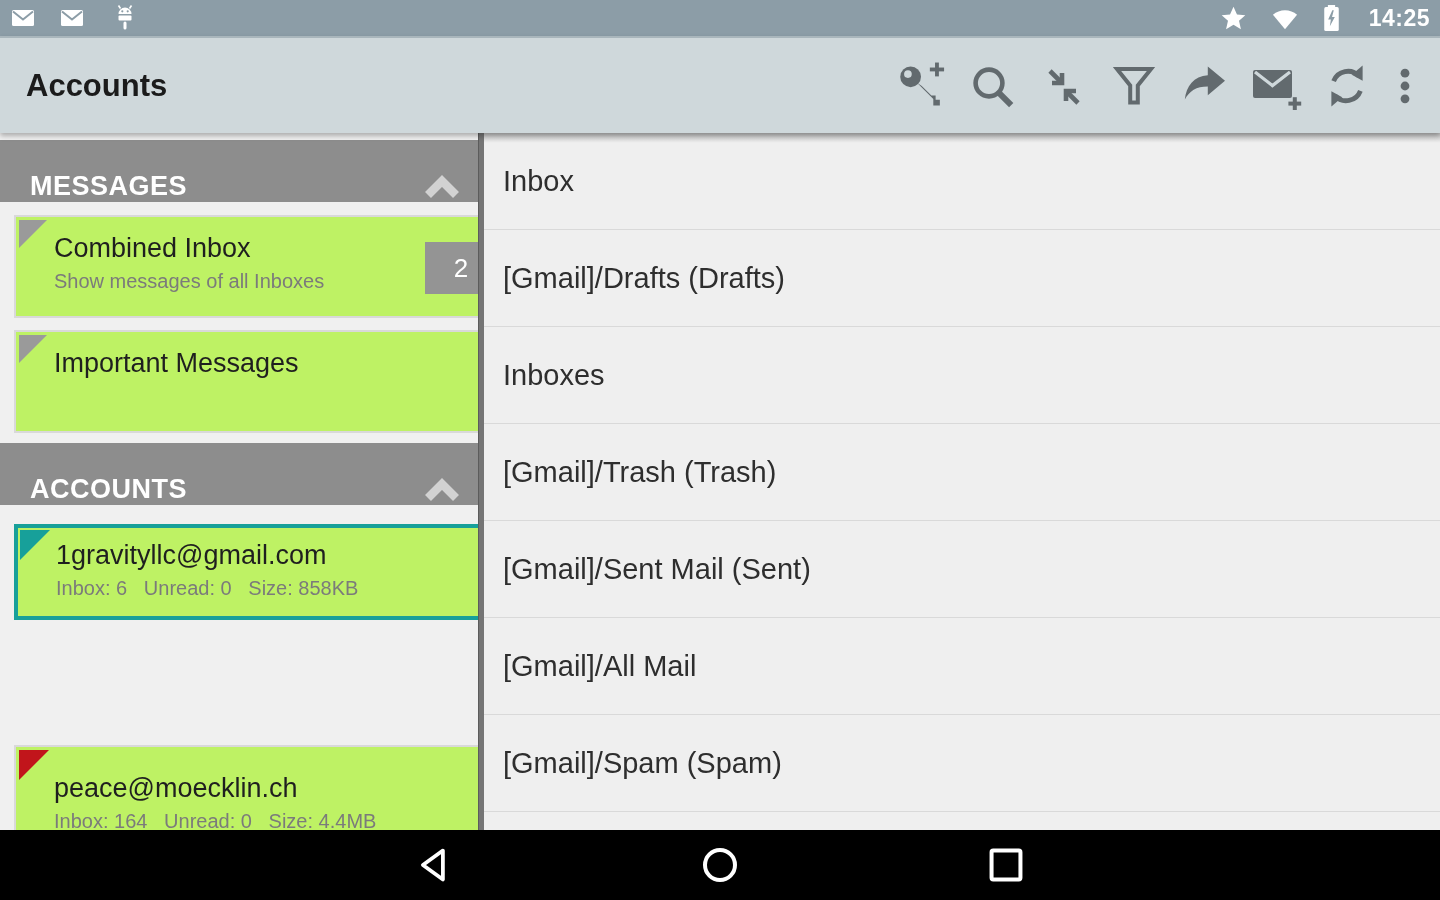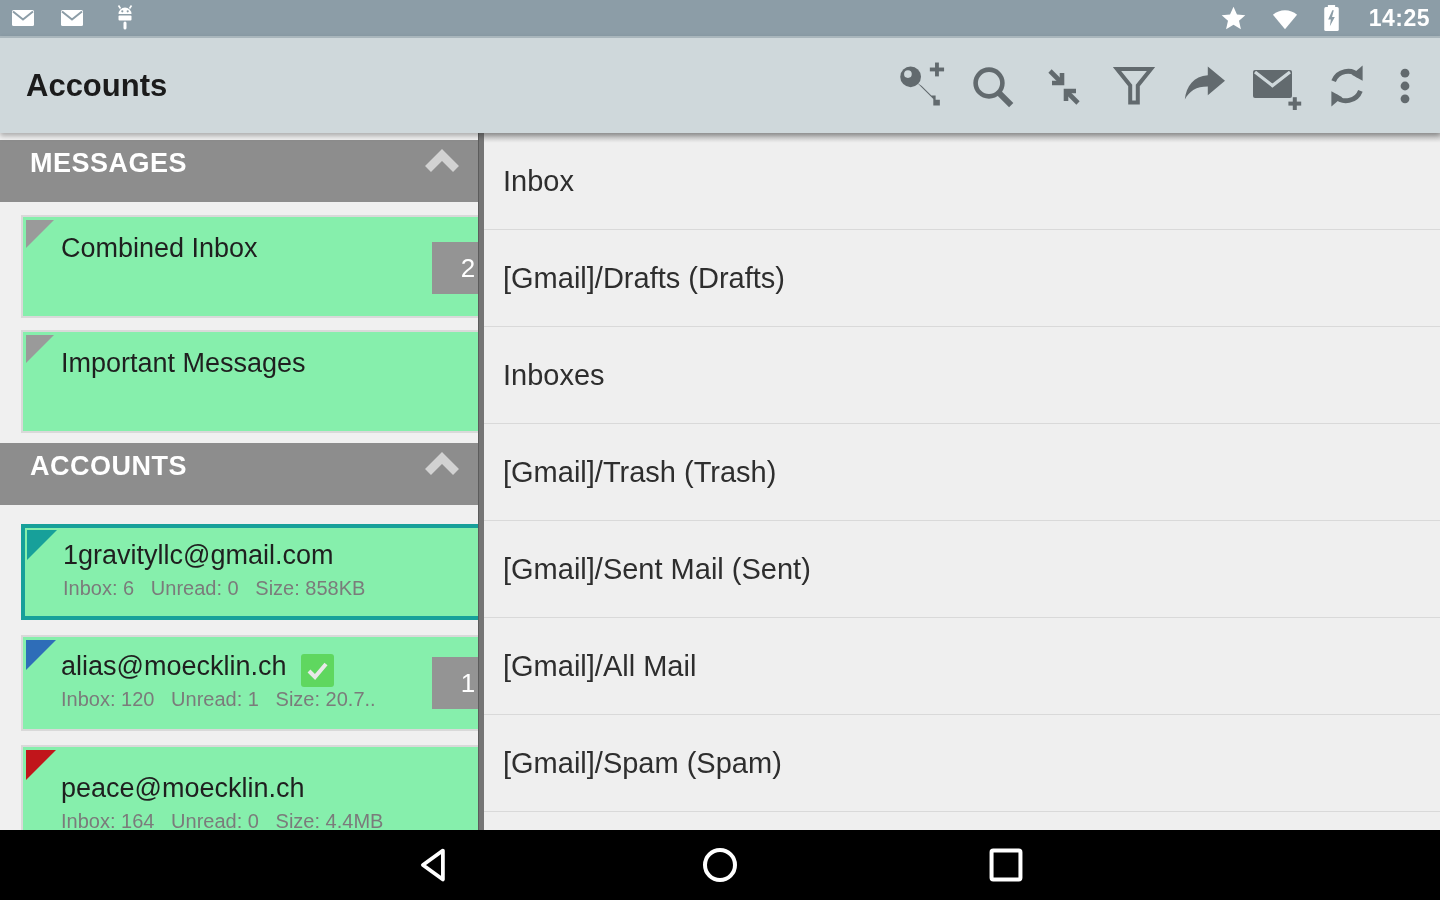--- a/index.html
+++ b/index.html
@@ -22,24 +22,24 @@
   .action-icons{position:absolute;right:12px;top:0;height:100%;display:flex;align-items:center;}
   .act-btn{width:71px;height:72px;display:flex;align-items:center;justify-content:center;cursor:pointer;}
   
   .sidebar{position:absolute;top:133px;left:0;width:478px;height:697px;background:#f0f0f0;overflow:hidden;}
   .pane-divider{position:absolute;top:133px;left:478px;width:6px;height:697px;background:#757575;border-left:1px solid #5c5c5c;}
   .content{position:absolute;top:133px;left:484px;width:956px;height:697px;background:#efefef;overflow:hidden;}
   .content::before{content:"";position:absolute;top:0;left:0;right:0;height:10px;
     background:linear-gradient(rgba(0,0,0,.20),rgba(0,0,0,0));pointer-events:none;}
   
   .section-header{position:absolute;left:0;width:478px;height:62px;background:#8d8d8d;
-    display:flex;align-items:flex-start;justify-content:space-between;padding:8px 16px 0 30px;cursor:pointer;}
+    display:flex;align-items:flex-end;justify-content:space-between;padding:8px 16px 0 30px;cursor:pointer;}
   .section-title{color:#fff;font-size:27px;font-weight:bold;letter-spacing:.5px;}
   
-  .card{position:absolute;left:21px;width:500px;background:#86efac;border:2px solid #d9d9d9;}
+  .card{position:absolute;left:14px;width:500px;background:#bef264;border:2px solid #d9d9d9;}
   .card.selected{border-width:4px;}
   .corner{position:absolute;top:3px;left:3px;}
   .card-text{position:absolute;left:38px;top:13px;right:90px;}
   .card-title{font-size:27px;color:#1f1f1f;line-height:36px;white-space:nowrap;}
   .card-sub{font-size:20px;color:#7b7b7b;line-height:30px;white-space:pre;}
   .badge{position:absolute;right:15px;top:25px;width:72px;height:52px;background:#949494;
     display:flex;align-items:center;justify-content:center;color:#fff;font-size:26px;}
   .checkbox{position:absolute;left:278px;top:17px;width:33px;height:33px;border-radius:3px;background:#5fd75f;
     display:flex;align-items:center;justify-content:center;}
   
@@ -175,20 +175,21 @@
         <polyline points="4,15 14,5 24,15" fill="none" stroke="#d2d2d2" stroke-width="6"></polyline>
       </svg>
     </div>
 
     <div class="card" style="top:82px;height:103px;">
       <svg class="corner" width="28" height="28" viewBox="0 0 28 28">
         <polygon points="0,0 28,0 0,28" style="fill: rgb(154, 154, 154);"></polygon>
       </svg>
       <div class="card-text">
         <div class="card-title">Combined Inbox</div>
+        <div class="card-sub">Show messages of all Inboxes</div>
       </div>
       <div class="badge" style="background-color: rgb(148, 148, 148);">2</div>
     </div>
 
     <div class="card" style="top:197px;height:103px;">
       <svg class="corner" width="28" height="28" viewBox="0 0 28 28">
         <polygon points="0,0 28,0 0,28" style="fill: rgb(154, 154, 154);"></polygon>
       </svg>
       <div class="card-text">
         <div class="card-title">Important Messages</div>
@@ -205,35 +206,20 @@
     <div class="card selected" style="top: 391px; height: 96px; border-color: rgb(23, 160, 154);">
       <svg class="corner" width="30" height="30" viewBox="0 0 30 30" style="top:2px;left:2px;">
         <polygon points="0,0 30,0 0,30" style="fill: rgb(23, 160, 154);"></polygon>
       </svg>
       <div class="card-text" style="top:9px;">
         <div class="card-title">1gravityllc@gmail.com</div>
         <div class="card-sub">Inbox: 6   Unread: 0   Size: 858KB</div>
       </div>
     </div>
 
-    <div class="card" style="top:502px;height:96px;">
-      <svg class="corner" width="30" height="30" viewBox="0 0 30 30">
-        <polygon points="0,0 30,0 0,30" style="fill: rgb(46, 109, 184);"></polygon>
-      </svg>
-      <div class="card-text" style="top:11px;">
-        <div class="card-title">alias@moecklin.ch</div>
-        <div class="card-sub">Inbox: 120   Unread: 1   Size: 20.7..</div>
-      </div>
-      <div class="checkbox" style="background-color: rgb(95, 215, 95);">
-        <svg width="33" height="33" viewBox="0 0 33 33">
-          <polyline points="8,17 14,23 25,10" fill="none" stroke="#e8e8e8" stroke-width="4"></polyline>
-        </svg>
-      </div>
-      <div class="badge" style="top: 20px; background-color: rgb(148, 148, 148);">1</div>
-    </div>
 
     <div class="card" style="top:612px;height:103px;">
       <svg class="corner" width="30" height="30" viewBox="0 0 30 30">
         <polygon points="0,0 30,0 0,30" style="fill: rgb(193, 21, 27);"></polygon>
       </svg>
       <div class="card-text" style="top:23px;">
         <div class="card-title">peace@moecklin.ch</div>
         <div class="card-sub">Inbox: 164   Unread: 0   Size: 4.4MB</div>
       </div>
     </div>

